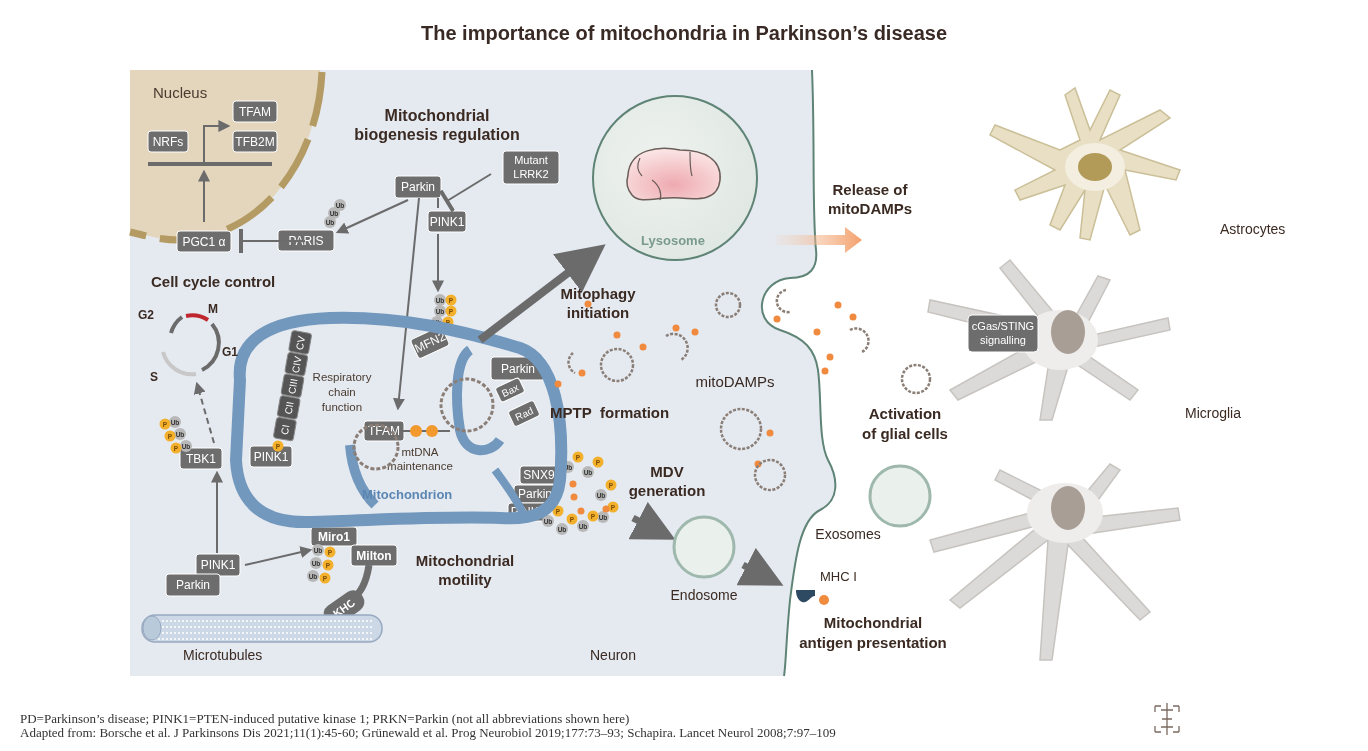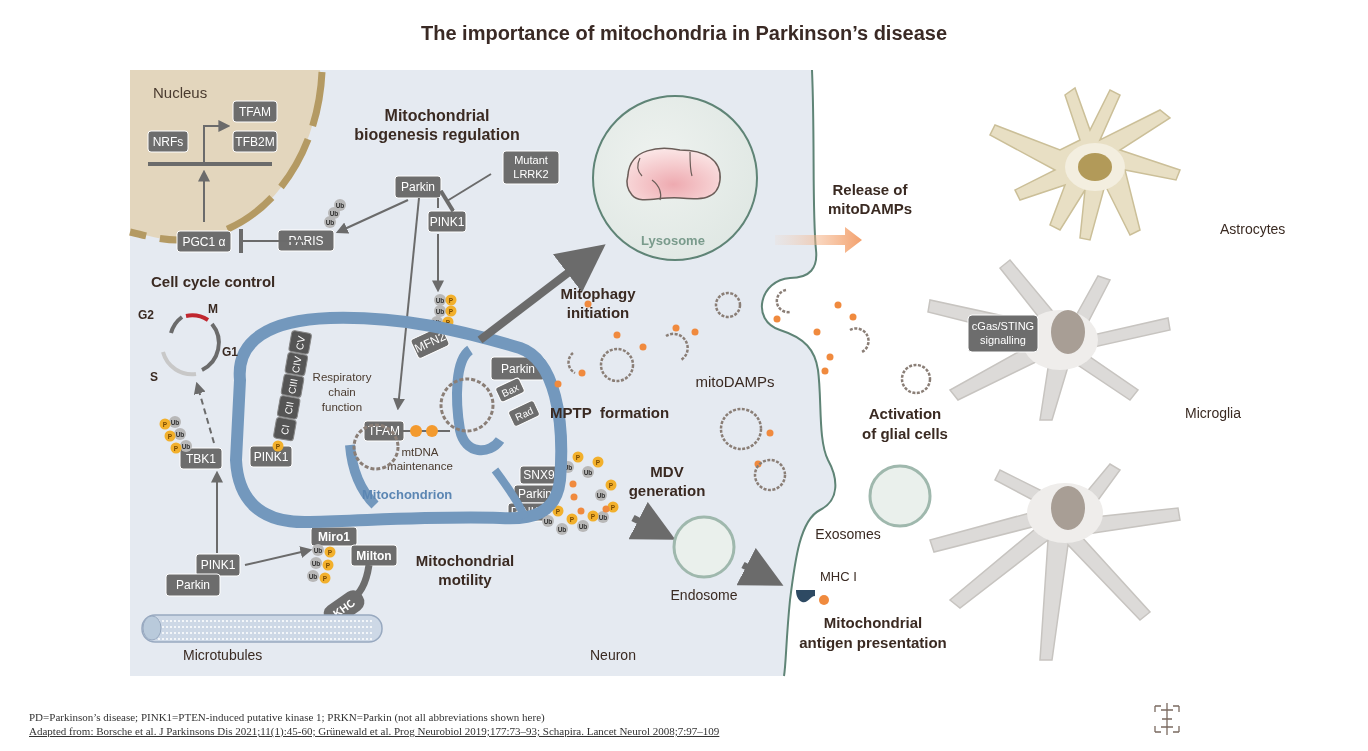--- a/index.html
+++ b/index.html
@@ -1,19 +1,19 @@
 <!DOCTYPE html>
 <html><head>
 <meta charset="utf-8">
 <style>
   html,body{margin:0;padding:0;background:#ffffff;}
   body{width:1368px;height:751px;position:relative;overflow:hidden;font-family:"Liberation Sans",sans-serif;color:#3b2a22;}
   #title{position:absolute;left:0;width:1368px;top:22px;text-align:center;font-weight:bold;font-size:20px;color:#3a2a25;}
   svg#diagram{position:absolute;left:0;top:0;}
-  .footer{position:absolute;left:29px;font-family:"Liberation Serif",serif;color:#333;font-size:11px;}
+  .footer{position:absolute;left:20px;font-family:"Liberation Serif",serif;color:#333;font-size:13px;}
   #logo{position:absolute;left:1150px;top:700px;display:flex;align-items:center;gap:6px;}
   #logo .word{font-family:"DejaVu Sans",sans-serif;font-size:25px;color:#3a2a25;letter-spacing:0.3px;}
 </style>
 </head>
 <body>
 
 <div id="title">The importance of mitochondria in Parkinson’s disease</div>
 
 <svg id="diagram" width="1368" height="751" viewBox="0 0 1368 751">
   <defs>
@@ -388,21 +388,21 @@
       <text x="590" y="660" font-size="14" text-anchor="start" fill="#3a2a22">Neuron</text>
       <g>
         <rect x="968" y="315" width="70" height="37" rx="4" fill="#6d6d6d" stroke="#fff"></rect>
         <text x="1003" y="330" text-anchor="middle" font-size="11" fill="#fff">cGas/STING</text>
         <text x="1003" y="344" text-anchor="middle" font-size="11" fill="#fff">signalling</text>
       </g>
     </g>
 </svg>
 
 <div class="footer" style="top:711px;">PD=Parkinson’s disease; PINK1=PTEN-induced putative kinase 1; PRKN=Parkin (not all abbreviations shown here)</div>
-<div class="footer" style="top:725px;text-decoration:underline;">Adapted from: Borsche et al. J Parkinsons Dis 2021;11(1):45-60; Grünewald et al. Prog Neurobiol 2019;177:73–93; Schapira. Lancet Neurol 2008;7:97–109</div>
+<div class="footer" style="top:725px;">Adapted from: Borsche et al. J Parkinsons Dis 2021;11(1):45-60; Grünewald et al. Prog Neurobiol 2019;177:73–93; Schapira. Lancet Neurol 2008;7:97–109</div>
 
 <div id="logo">
   <svg width="34" height="38" viewBox="0 0 34 38">
     <g fill="none" stroke="#7a6a60" stroke-width="1.3">
       <path d="M5,6 H11 M5,6 V12 M29,6 H23 M29,6 V12 M5,32 H11 M5,32 V26 M29,32 H23 M29,32 V26"></path>
       <path d="M17,3 V35 M11,10 H23 M12,19 H22 M11,27 H23"></path>
     </g>
   </svg>
 </div>
 

